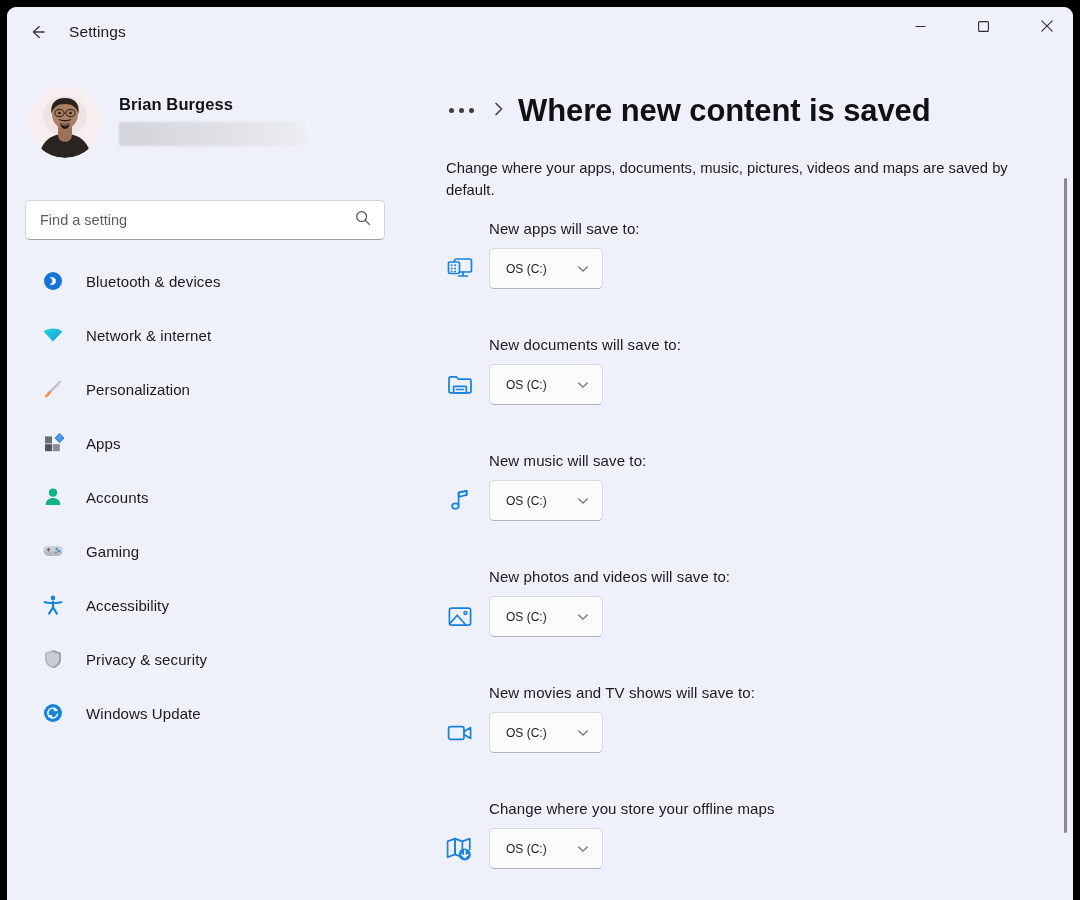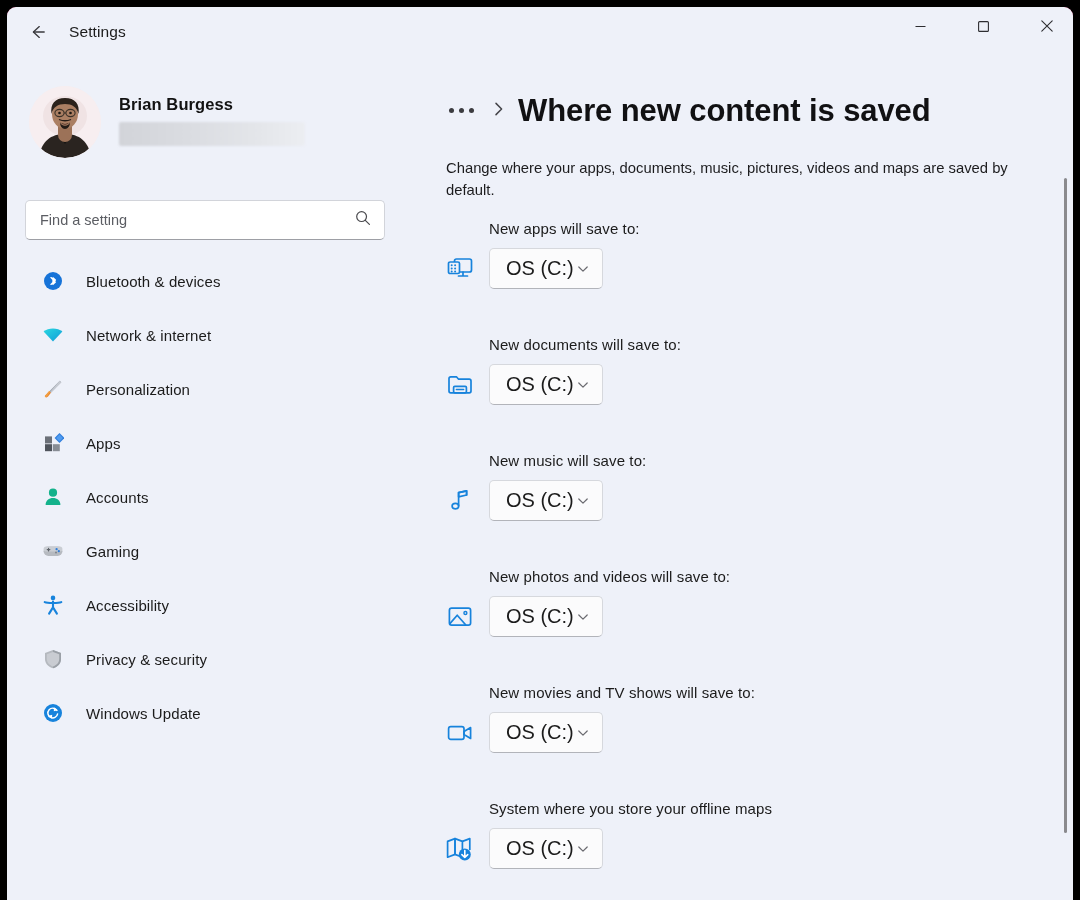--- a/index.html
+++ b/index.html
@@ -230,21 +230,21 @@
     width: 114px; height: 41px;
     background: #fbfbfc;
     border: 1px solid #d6d8dd;
     border-bottom: 1px solid #b2b4ba;
     border-radius: 5px;
     display: flex; align-items: center;
     padding-left: 16px;
     cursor: pointer;
   }
   .dropdown-value {
-    font-size: 20px;
+    font-size: 12px;
     color: #1b1b1b;
   }
   .dropdown-chevron {
     position: absolute;
     right: 12px; top: 50%;
     transform: translateY(-50%);
     display: flex;
   }
 
   
@@ -590,21 +590,21 @@
           <span class="dropdown-value">OS (C:)</span>
           <span class="dropdown-chevron">
             <svg width="14" height="14" viewBox="0 0 14 14">
               <path d="M2.8 5 L7 9.2 L11.2 5" fill="none" stroke="#6a6a70" stroke-width="1.2" stroke-linecap="round" stroke-linejoin="round"></path>
             </svg>
           </span>
         </div>
       </div>
 
       <div class="srow">
-        <div class="srow-label">System where you store your offline maps</div>
+        <div class="srow-label">Change where you store your offline maps</div>
         <div class="srow-icon">
           <svg width="30" height="28" viewBox="0 0 30 28">
             <path d="M2.6 6.4 L10 3.6 V19.4 L2.6 22.2 Z" fill="none" stroke="#1783dc" stroke-width="1.7" stroke-linejoin="round"></path>
             <path d="M10 3.6 L17.4 6.4 V22.2 L10 19.4 Z" fill="none" stroke="#1783dc" stroke-width="1.7" stroke-linejoin="round"></path>
             <path d="M17.4 6.4 L24.8 3.6 V15" fill="none" stroke="#1783dc" stroke-width="1.7" stroke-linejoin="round"></path>
             <circle cx="19.8" cy="19.4" r="6" fill="#1783dc"></circle>
             <path d="M19.8 15.6 V22.4 M16.9 19.6 L19.8 22.5 L22.7 19.6" fill="none" stroke="#ffffff" stroke-width="1.6" stroke-linecap="round" stroke-linejoin="round"></path>
           </svg>
         </div>
         <div class="dropdown">

